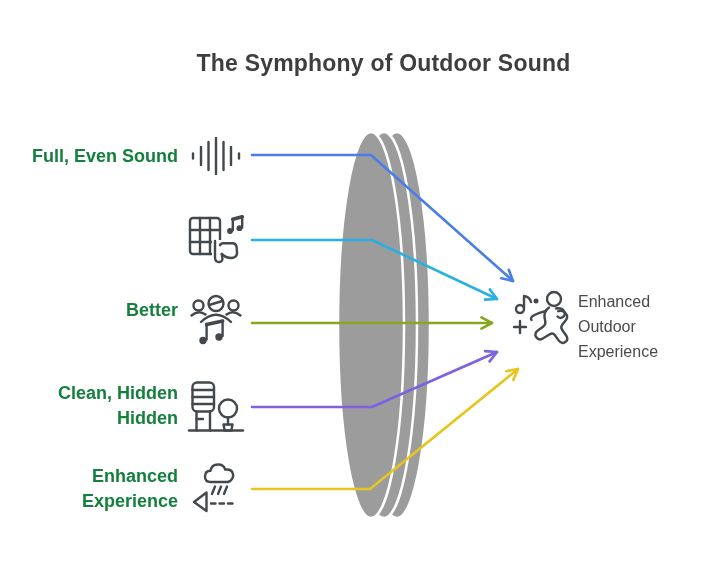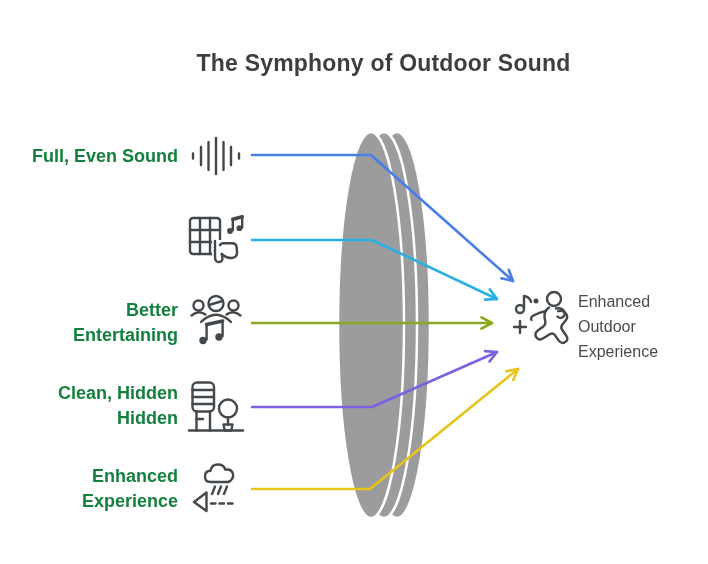--- a/index.html
+++ b/index.html
@@ -28,21 +28,20 @@
 <div id="canvas">
 
   <div class="title">The Symphony of Outdoor Sound</div>
 
   <div class="feature-label" style="top:144px">
     <div>Full, Even Sound</div>
     <div></div>
   </div>
   <div class="feature-label" style="top:298px">
     <div>Better</div>
-    <div>Entertaining</div>
   </div>
   <div class="feature-label" style="top:381px">
     <div>Clean, Hidden</div>
     <div>Hidden</div>
   </div>
   <div class="feature-label" style="top:464px">
     <div>Enhanced</div>
     <div>Experience</div>
   </div>
 

